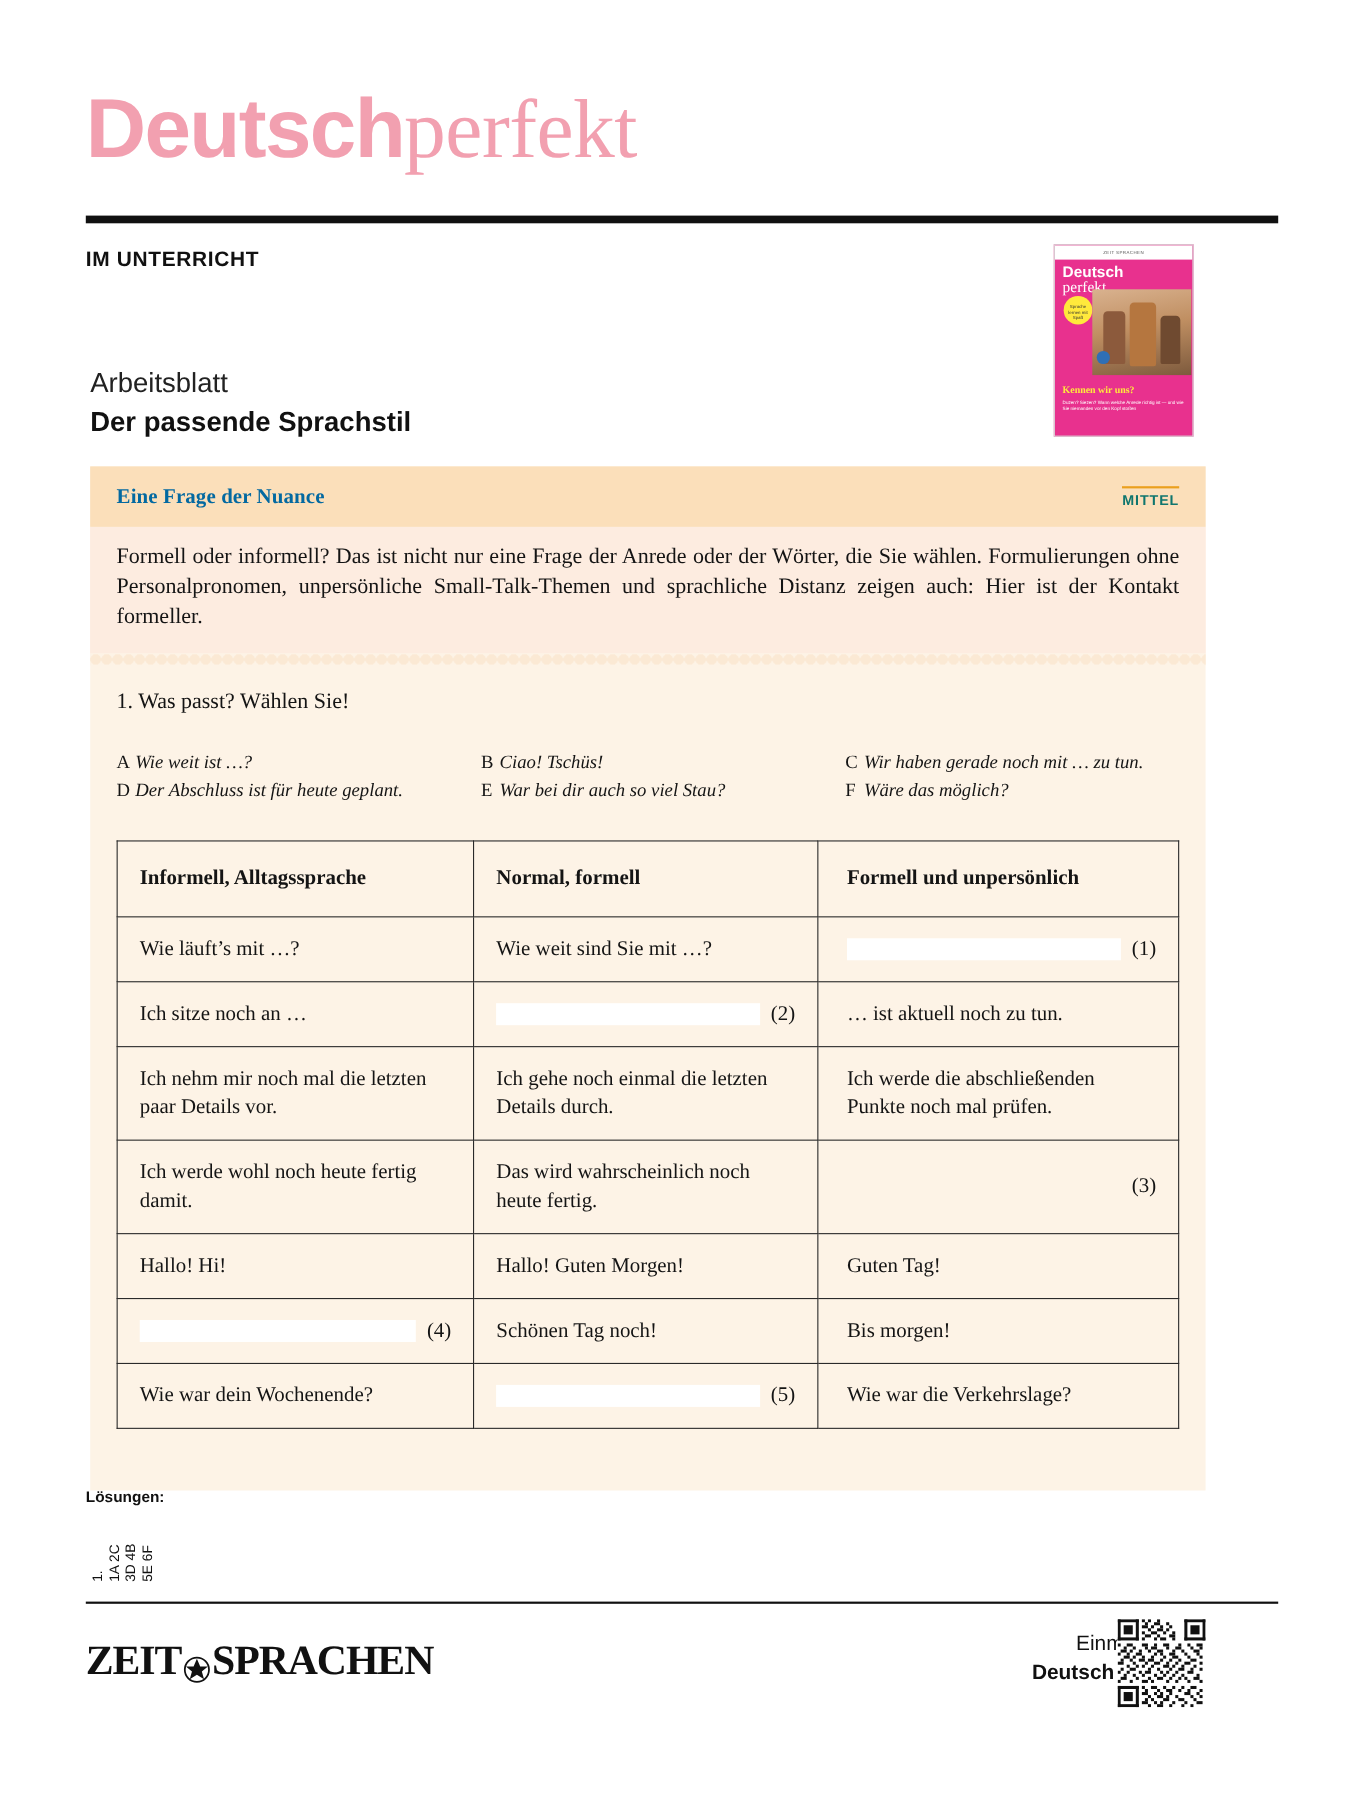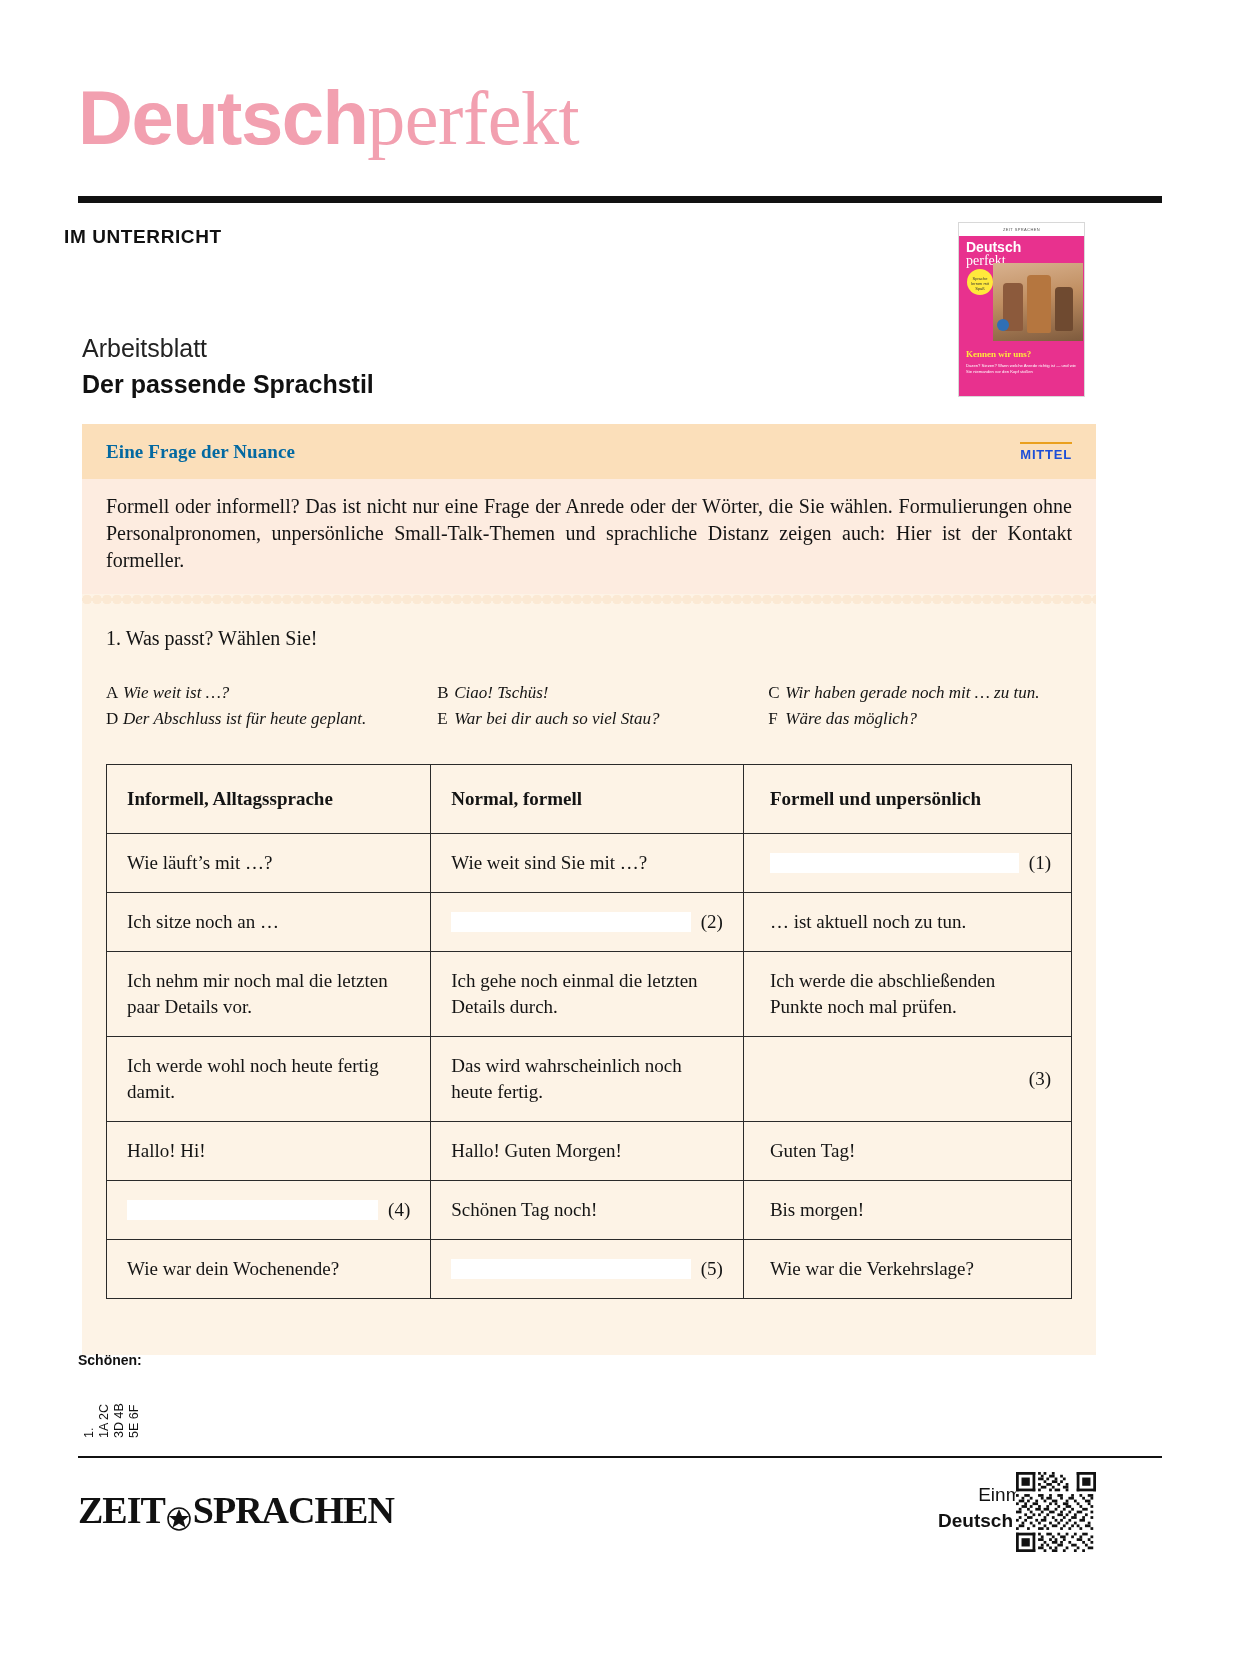--- a/index.html
+++ b/index.html
@@ -38,21 +38,21 @@
   .rule-top {
     position: absolute;
     left: 78px;
     top: 196px;
     width: 1084px;
     height: 7px;
     background: #111111;
   }
   .kicker {
     position: absolute;
-    left: 64px;
+    left: 78px;
     top: 226px;
     font-family: "Liberation Sans", sans-serif;
     font-weight: bold;
     font-size: 19px;
     letter-spacing: 0.6px;
     color: #111111;
   }
 
   
   .cover {
@@ -172,21 +172,21 @@
     font-weight: bold;
     font-size: 19px;
     color: #0369a1;
     letter-spacing: 0.1px;
   }
   .level-badge {
     font-family: "Liberation Sans", sans-serif;
     font-weight: bold;
     font-size: 13px;
     letter-spacing: 0.8px;
-    color: #1d4ed8;
+    color: #0f766e;
     border-top: 2px solid #eaa01e;
     padding-top: 3px;
   }
   .panel-intro {
     background: #fdece0;
     padding: 14px 24px 20px 24px;
     font-size: 20px;
     line-height: 27px;
     color: #141414;
     text-align: justify;
@@ -487,21 +487,21 @@
                 </div>
               </td>
               <td class="c3">Wie war die Verkehrslage?</td>
             </tr>
           </tbody>
       </table>
 
     </div>
   </div>
 
-  <div class="solutions-label">Schönen:</div>
+  <div class="solutions-label">Lösungen:</div>
   <div class="solutions-rot">
     <div class="rot">
         <div>1.</div>
         <div>1A  2C</div>
         <div>3D  4B</div>
         <div>5E  6F</div>
       </div>
   </div>
 
   <div class="rule-bottom"></div>

